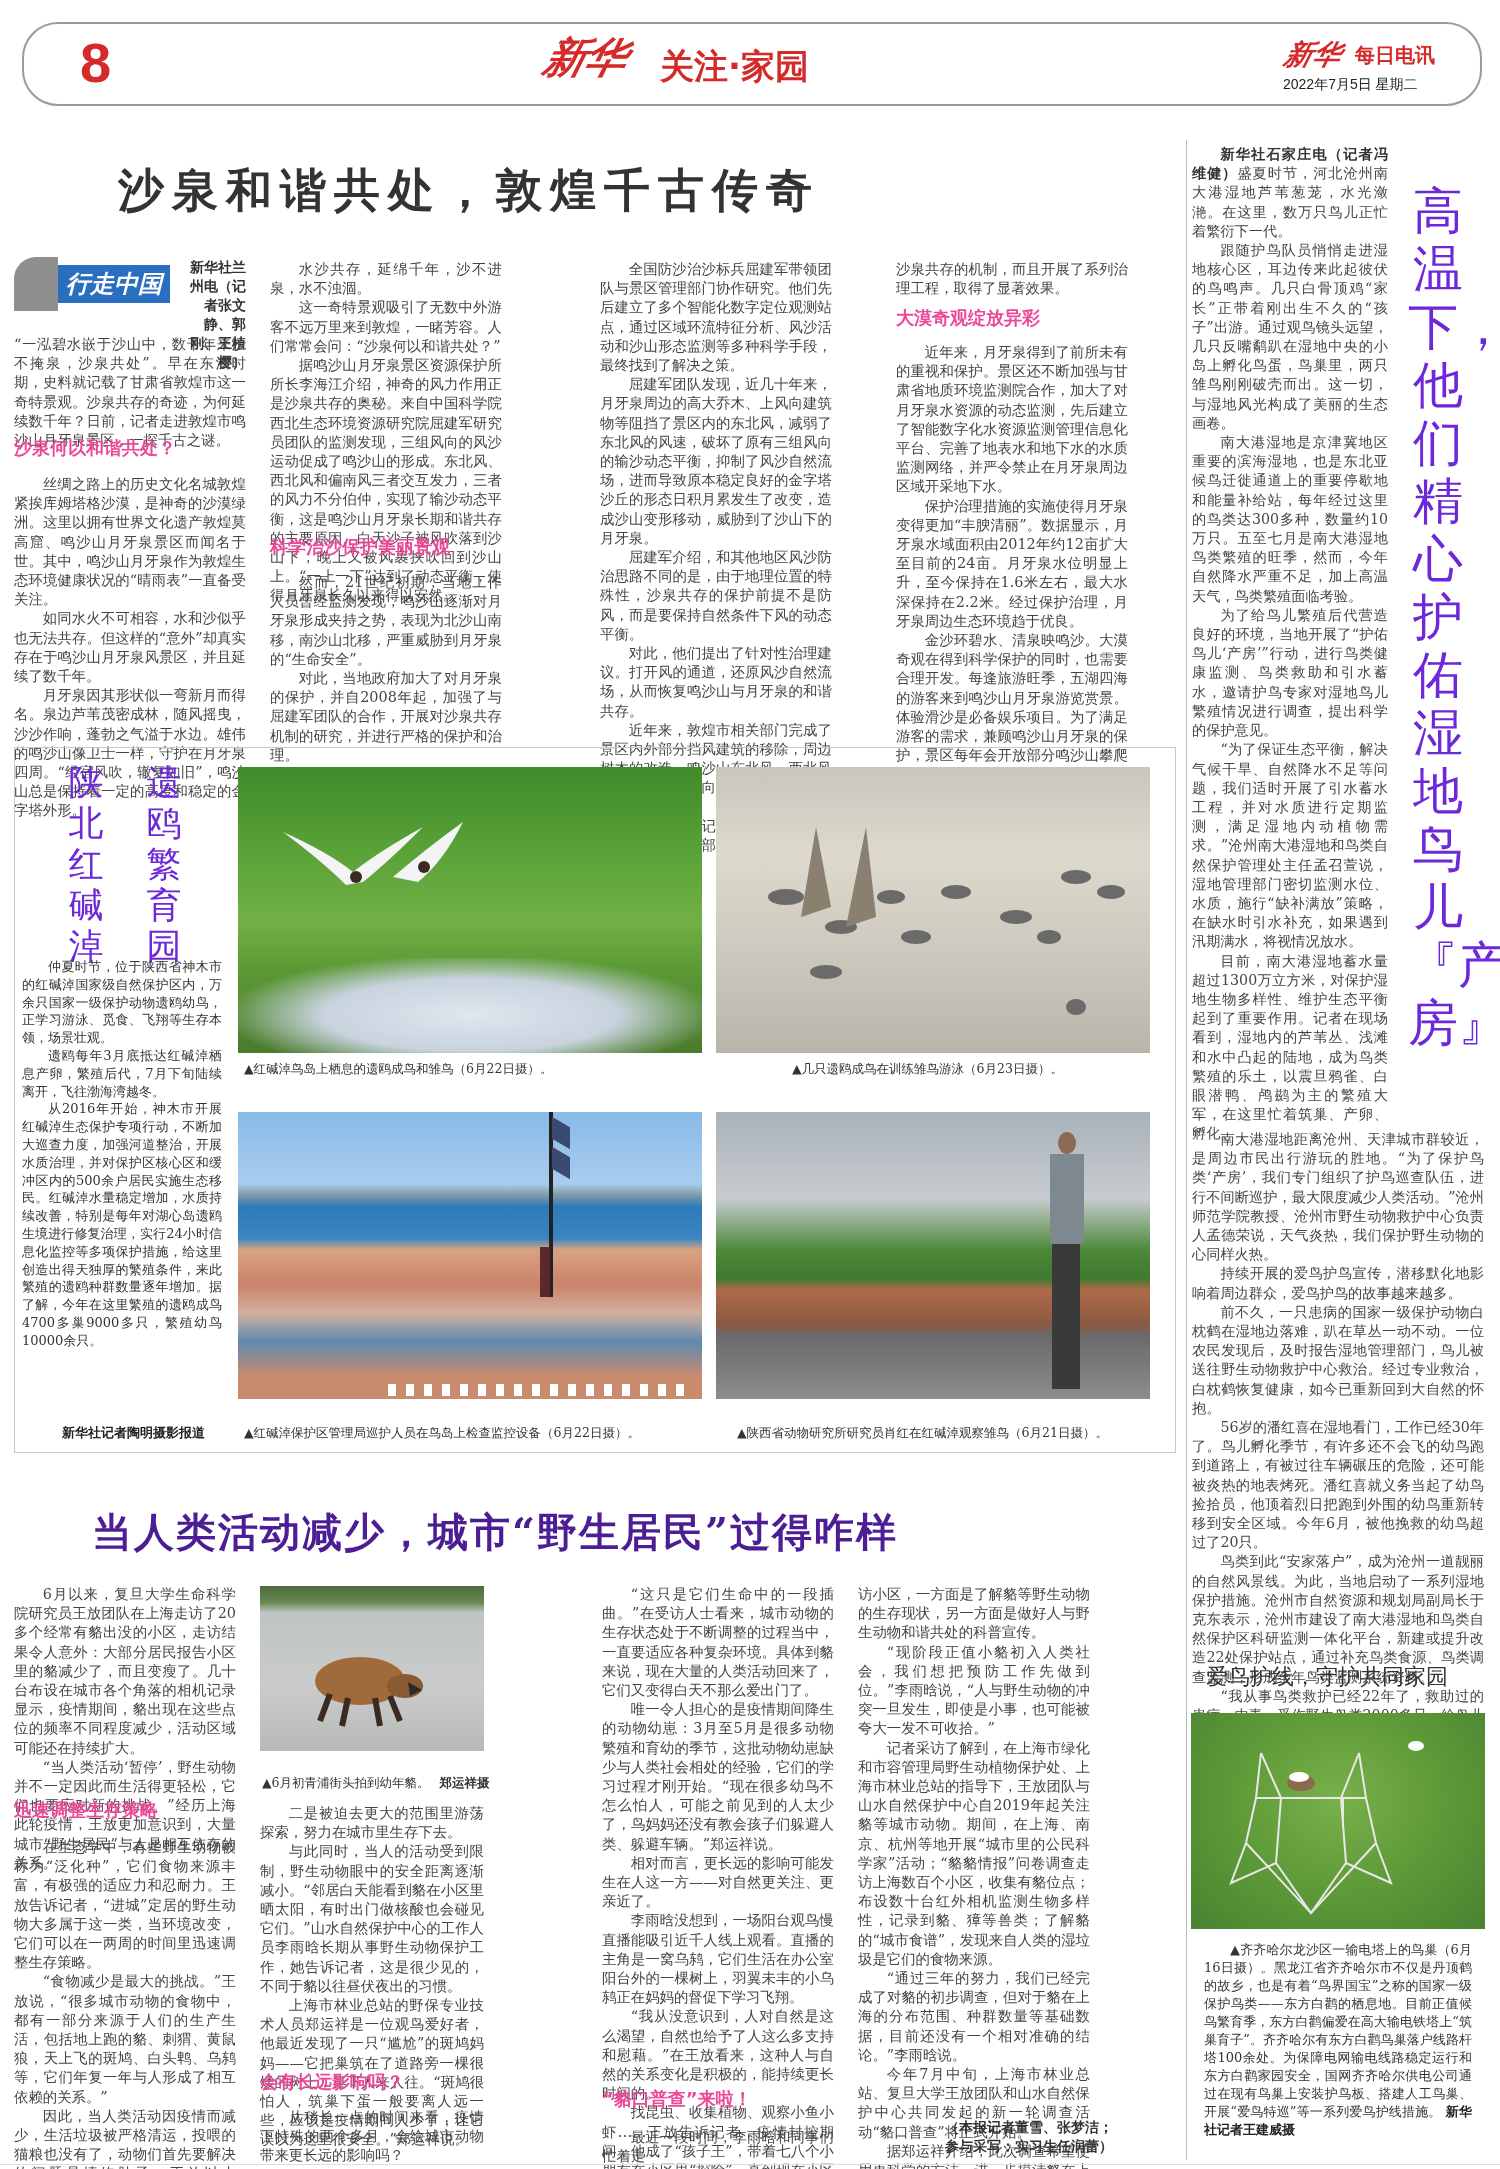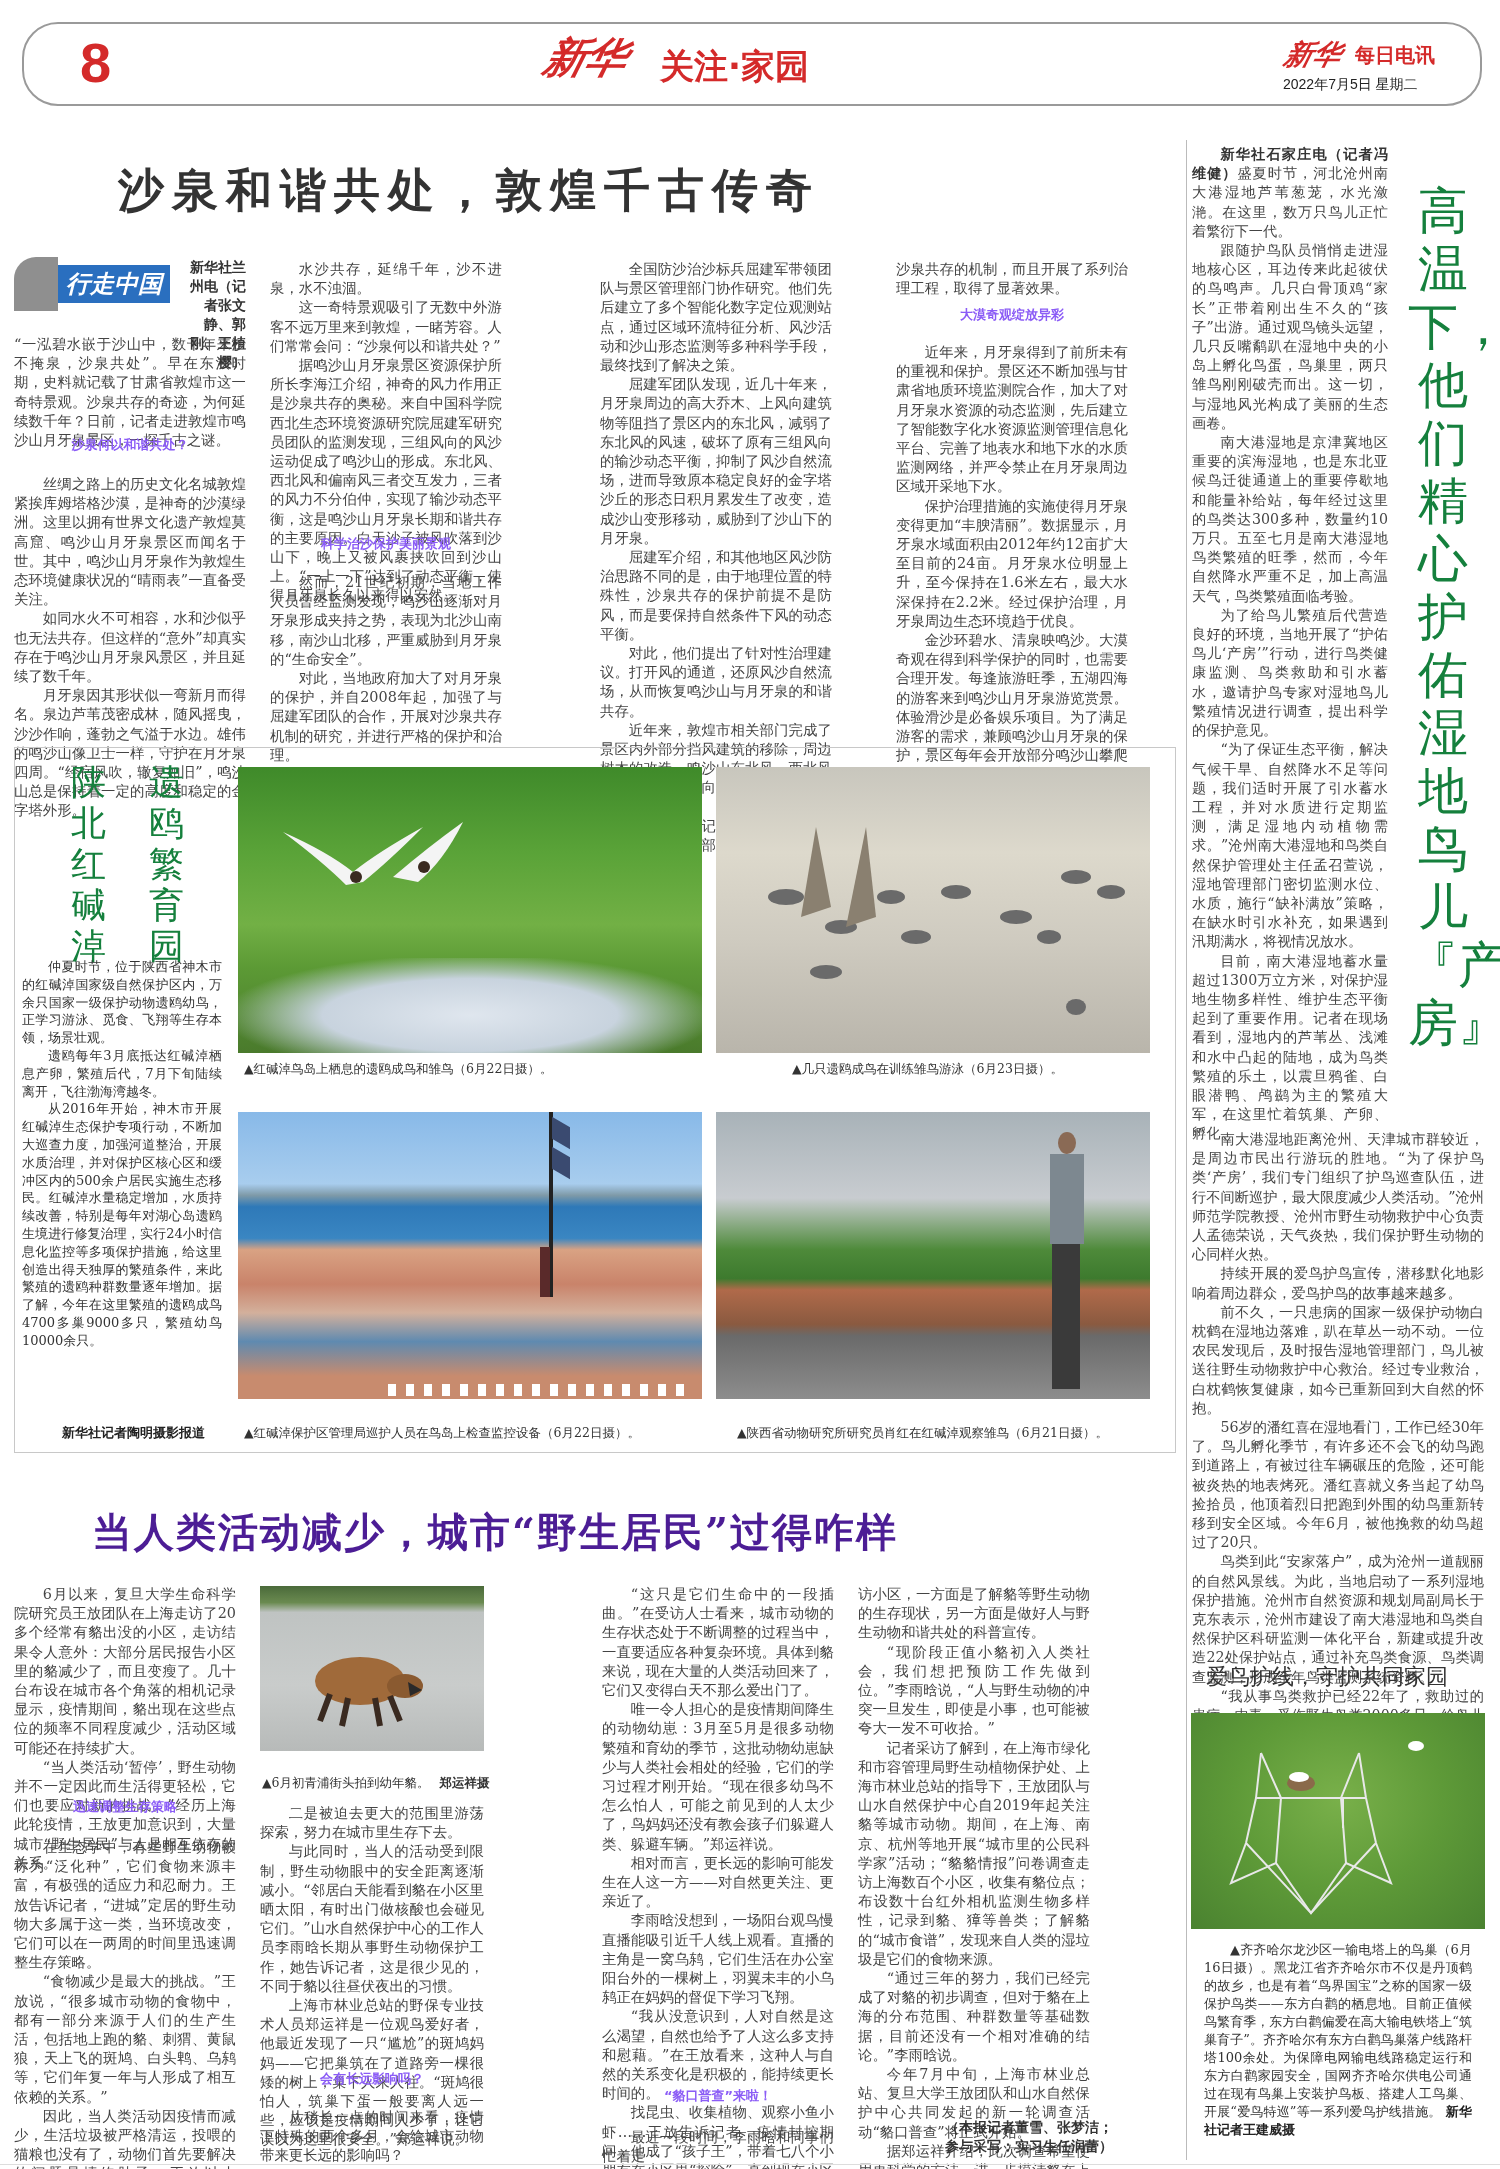--- a/index.html
+++ b/index.html
@@ -3,34 +3,34 @@
 <meta charset="utf-8">
 <style>
 *{box-sizing:border-box;margin:0;padding:0}
 html,body{width:1500px;height:2169px;background:#fff;overflow:hidden}
 body{position:relative;font-family:"DejaVu Serif",serif;color:#3a3a3a}
 .abs{position:absolute}
 .p{font-size:14.4px;line-height:19.2px;text-align:justify;color:#444;font-family:"DejaVu Serif",serif;letter-spacing:0px}
 .p p{text-indent:2em}
 .p p.noind{text-indent:0}
 .sans{font-family:"DejaVu Sans",sans-serif}
-.sub{font-family:"DejaVu Sans",sans-serif;font-weight:bold;font-size:13px;color:#8b5cf6;text-align:center}
+.sub{font-family:"DejaVu Sans",sans-serif;font-weight:bold;font-size:18px;color:#ec4899;text-align:left}
 .cap{font-size:12.5px;color:#333;font-family:"DejaVu Serif",serif;white-space:nowrap}
 .photo{position:absolute;overflow:hidden}
 
 #masthead{left:22px;top:22px;width:1460px;height:84px;border:2px solid #9a9a9a;border-radius:36px;background:#fff}
 #page-num{left:80px;top:30px;font-family:"Liberation Sans",sans-serif;font-weight:bold;font-size:56px;color:#d42a2a}
 #brand-logo{left:545px;top:30px;font-family:"DejaVu Serif",serif;font-style:italic;font-weight:bold;font-size:42px;color:#d42a2a;letter-spacing:-2px;transform:skewX(-14deg)}
 #section-title{left:660px;top:44px;font-family:"DejaVu Sans",sans-serif;font-weight:bold;font-size:34px;color:#d42a2a}
 #edition-logo{left:1285px;top:36px;font-family:"DejaVu Serif",serif;font-style:italic;font-weight:bold;font-size:28px;color:#d42a2a;transform:skewX(-14deg)}
 #edition-name{left:1355px;top:42px;font-family:"DejaVu Sans",sans-serif;font-weight:bold;font-size:20px;color:#d42a2a}
 #edition-date{left:1283px;top:76px;font-family:"Liberation Sans",sans-serif;font-size:14px;color:#222;white-space:nowrap}
 .headline{font-family:"DejaVu Serif",serif;font-weight:bold;color:#333;white-space:nowrap}
 .vline{position:absolute;background:#bbb}
-.vhead{font-family:"DejaVu Serif",serif;color:#15803d;line-height:1.05;text-align:right}
+.vhead{font-family:"DejaVu Serif",serif;color:#6d28d9;line-height:1.05;text-align:center}
 </style>
 </head>
 <body>
 
 <div id="masthead" class="abs"></div>
 <div id="page-num" class="abs">8</div>
 <div id="brand-logo" class="abs">新华</div>
 <div id="section-title" class="abs">关注·家园</div>
 <div id="edition-logo" class="abs">新华</div>
 <div id="edition-name" class="abs">每日电讯</div>

